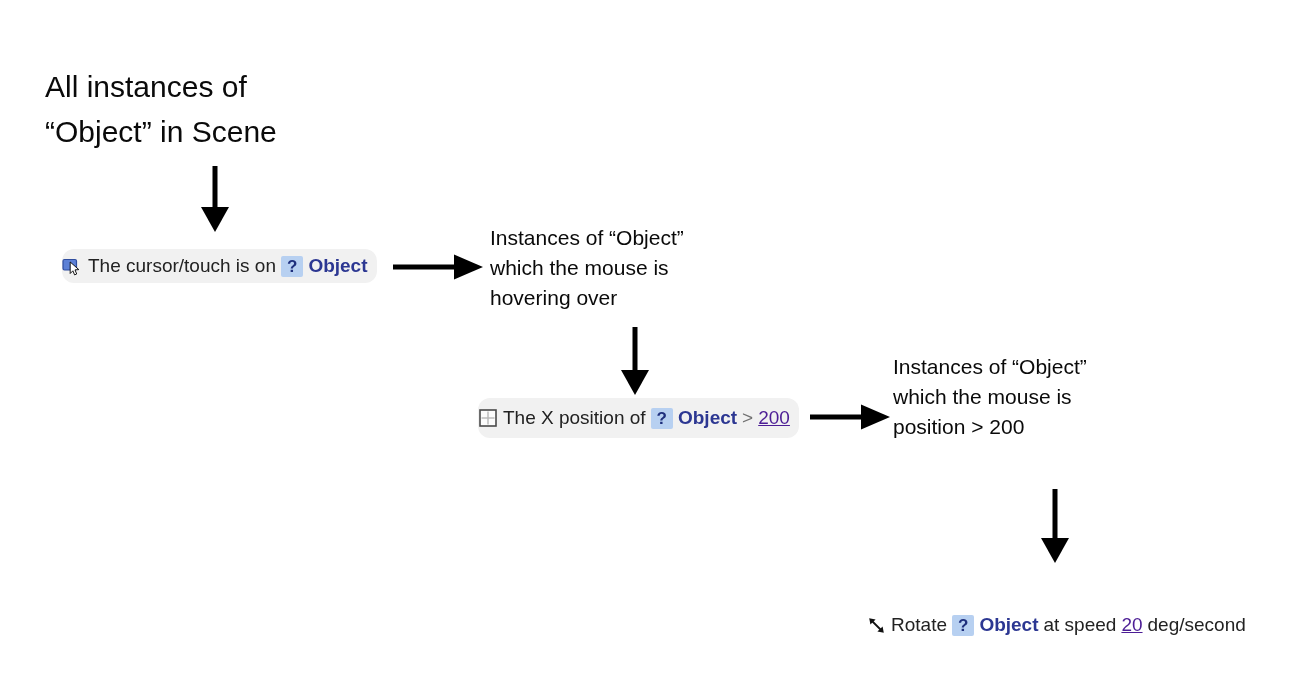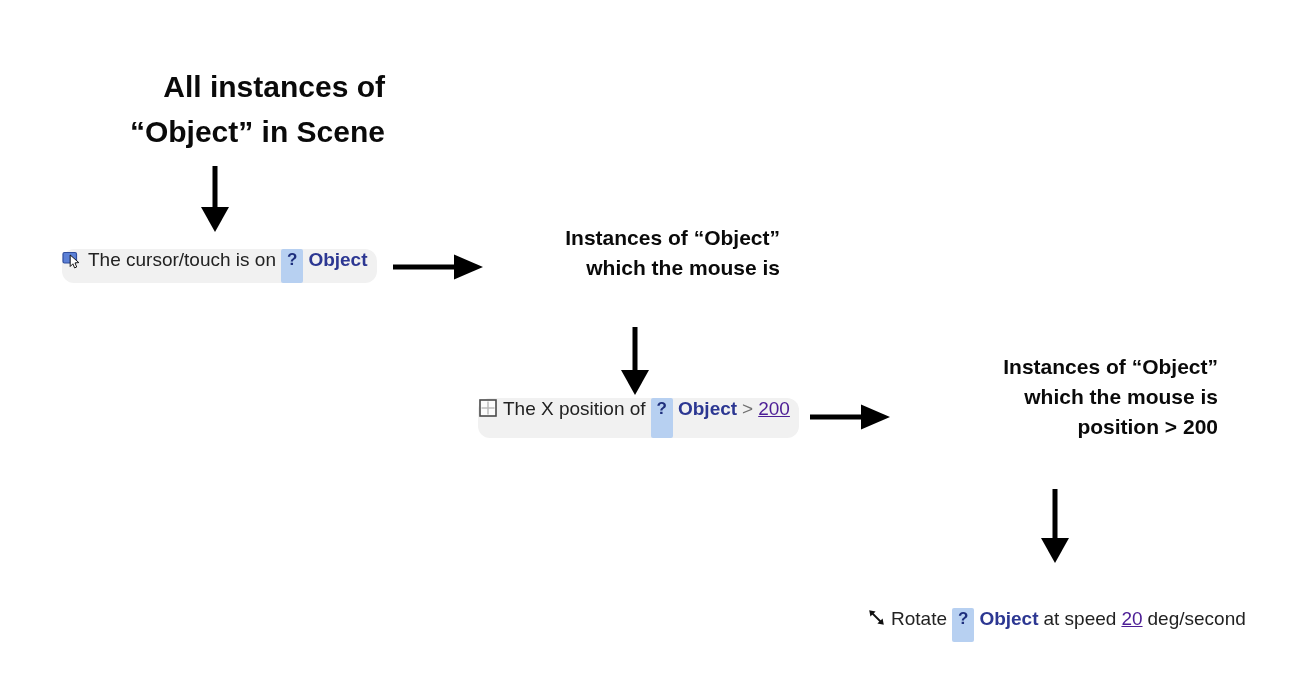--- a/index.html
+++ b/index.html
@@ -5,30 +5,30 @@
   html,body{margin:0;padding:0;}
   body{
     width:1289px;height:682px;position:relative;overflow:hidden;
     background:#ffffff;
     font-family:"Liberation Sans","DejaVu Sans",sans-serif;
   }
   .abs{position:absolute;}
 
   
   .note{
-    font-weight:bold;color:#0a0a0a;text-align:right;
+    font-weight:normal;color:#0a0a0a;text-align:left;
   }
   .note-title{left:45px;top:64px;width:340px;font-size:30px;line-height:45px;}
   .note-mid{left:490px;top:223px;width:290px;font-size:21px;line-height:30px;}
   .note-right{left:893px;top:352px;width:325px;font-size:21px;line-height:30px;}
   .note i{font-style:italic;}
 
   
   .event-box{
-    display:flex;gap:5px;
+    display:flex;align-items:center;gap:5px;
     background:#f1f1f1;
     padding:0 9px 0 0;height:34px;
     font-size:19px;color:#222222;white-space:nowrap;border-radius:12px;
   }
   .event-box.no-bg{background:transparent;padding-left:0;}
   .badge{
     background:#b7d0f1;color:#1e2f7d;font-weight:bold;
     padding:1px 6px;border-radius:2px;font-size:17px;line-height:19px;
   }
   .obj{color:#2c3792;font-weight:bold;}
@@ -62,20 +62,21 @@
 </div>
 
 <svg class="abs arrow-svg" style="left:393px;top:252px;" width="90" height="30" viewBox="0 0 90 30">
   <rect x="0" y="12.5" width="63" height="5" fill="#000"></rect>
   <polygon points="61,2.5 61,27.5 90,15" fill="#000"></polygon>
 </svg>
 
 <div class="abs note note-mid">
   <div>Instances of “Object”</div>
   <div>which the mouse is</div>
+  <div>hovering over</div>
 </div>
 
 <svg class="abs arrow-svg" style="left:615px;top:327px;" width="40" height="68" viewBox="0 0 40 68">
   <rect x="17.5" y="0" width="5" height="45" fill="#000"></rect>
   <polygon points="6,43 34,43 20,68" fill="#000"></polygon>
 </svg>
 
 <div class="abs event-box" style="left:478px;top:398px;height:40px;">
   <svg class="evt-icon" width="20" height="20" viewBox="0 0 20 20">
     <rect x="2" y="2" width="16" height="16" fill="#fcfcfc" stroke="#4a4a4a" stroke-width="1.6"></rect>

